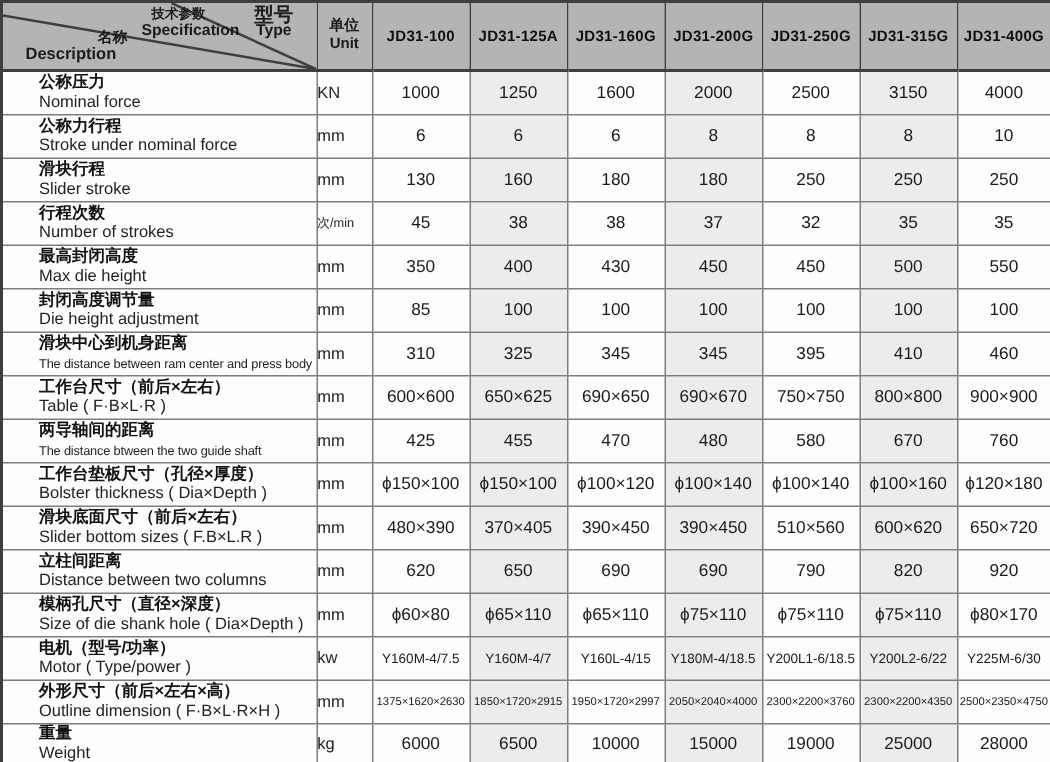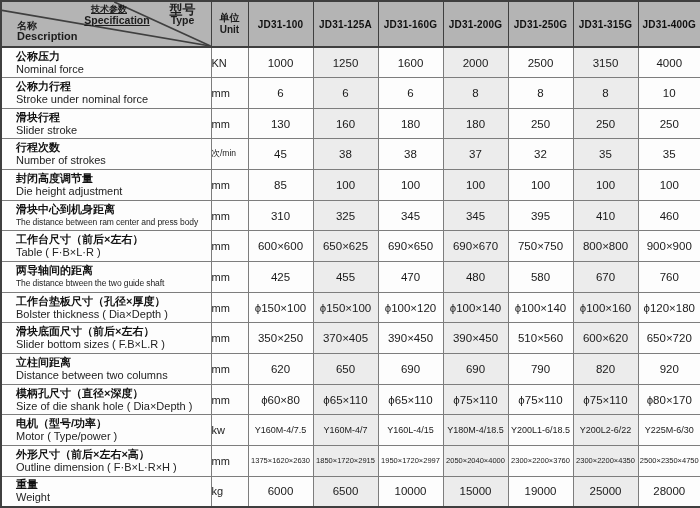--- a/index.html
+++ b/index.html
@@ -29,32 +29,32 @@
     background:var(--header-bg);
     border:1px solid var(--border-dark);
     border-bottom:2px solid var(--border-dark);
     height:44px;
   }
   thead th.model-h{font-size:10px;font-weight:700;color:#101010;text-align:center;letter-spacing:0.2px;}
   thead th.unit-h{font-size:10px;font-weight:700;text-align:center;line-height:12px;}
   th.corner{position:relative;}
   .diag{position:absolute;left:0;top:0;width:100%;height:100%;}
   .diag line{stroke:var(--border-dark);stroke-width:1.6;}
-  .c-spec{position:absolute;top:2px;left:46px;width:122px;text-align:center;line-height:11px;text-decoration:underline;}
+  .c-spec{position:absolute;top:2px;left:56px;width:122px;text-align:center;line-height:11px;}
   .c-spec .cjk{font-size:9px;font-weight:700;}
   .c-spec .lat{font-size:10.5px;font-weight:700;margin-left:16px;}
   .c-type{position:absolute;top:2px;right:3px;width:50px;text-align:center;line-height:11px;}
   .c-type .cjk{font-size:13px;font-weight:700;}
   .c-type .lat{font-size:10.5px;font-weight:700;}
   .c-name{position:absolute;bottom:4px;left:15px;text-align:left;line-height:11px;}
-  .c-name .cjk{font-size:10px;font-weight:700;}
+  .c-name .cjk{font-size:10px;font-weight:700;margin-left:48px;}
   .c-name .lat{font-size:11px;font-weight:700;}
   tbody tr{height:29px;}
   tbody th.label{
-    background:#fdfdfd;text-align:left;padding-left:14px;
+    background:#fdfdfd;text-align:left;padding-left:24px;
     font-weight:400;line-height:13px;
   }
   .label .cn{font-size:11px;font-weight:700;color:#111;}
   .label .en{font-size:11px;font-weight:400;color:#222;}
   .label .en.small{font-size:8.5px;letter-spacing:-0.1px;}
   td.unit{background:#fdfdfd;font-size:11px;color:#222;}
   td.unit.small{font-size:8.5px;}
   td.val{background:#fdfdfd;text-align:center;font-size:11.5px;color:#1a1a1a;}
   td.val.alt{background:var(--alt-bg);}
   td.val.sm{font-size:9px;margin-left:45px;}
@@ -163,20 +163,34 @@
           <td class="val">45</td>
           <td class="val alt">38</td>
           <td class="val">38</td>
           <td class="val alt">37</td>
           <td class="val">32</td>
           <td class="val alt">35</td>
           <td class="val">35</td>
         </tr>
         <tr>
           <th class="label">
+            <div class="cn">最高封闭高度</div>
+            <div class="en">Max die height</div>
+          </th>
+          <td class="unit">mm</td>
+          <td class="val">350</td>
+          <td class="val alt">400</td>
+          <td class="val">430</td>
+          <td class="val alt">450</td>
+          <td class="val">450</td>
+          <td class="val alt">500</td>
+          <td class="val">550</td>
+        </tr>
+        <tr>
+          <th class="label">
             <div class="cn">封闭高度调节量</div>
             <div class="en">Die height adjustment</div>
           </th>
           <td class="unit">mm</td>
           <td class="val">85</td>
           <td class="val alt">100</td>
           <td class="val">100</td>
           <td class="val alt">100</td>
           <td class="val">100</td>
           <td class="val alt">100</td>
@@ -237,21 +251,21 @@
           <td class="val">ϕ100×140</td>
           <td class="val alt">ϕ100×160</td>
           <td class="val">ϕ120×180</td>
         </tr>
         <tr>
           <th class="label">
             <div class="cn">滑块底面尺寸（前后×左右）</div>
             <div class="en">Slider bottom sizes ( F.B×L.R )</div>
           </th>
           <td class="unit">mm</td>
-          <td class="val">350×250</td>
+          <td class="val">480×390</td>
           <td class="val alt">370×405</td>
           <td class="val">390×450</td>
           <td class="val alt">390×450</td>
           <td class="val">510×560</td>
           <td class="val alt">600×620</td>
           <td class="val">650×720</td>
         </tr>
         <tr>
           <th class="label">
             <div class="cn">立柱间距离</div>

